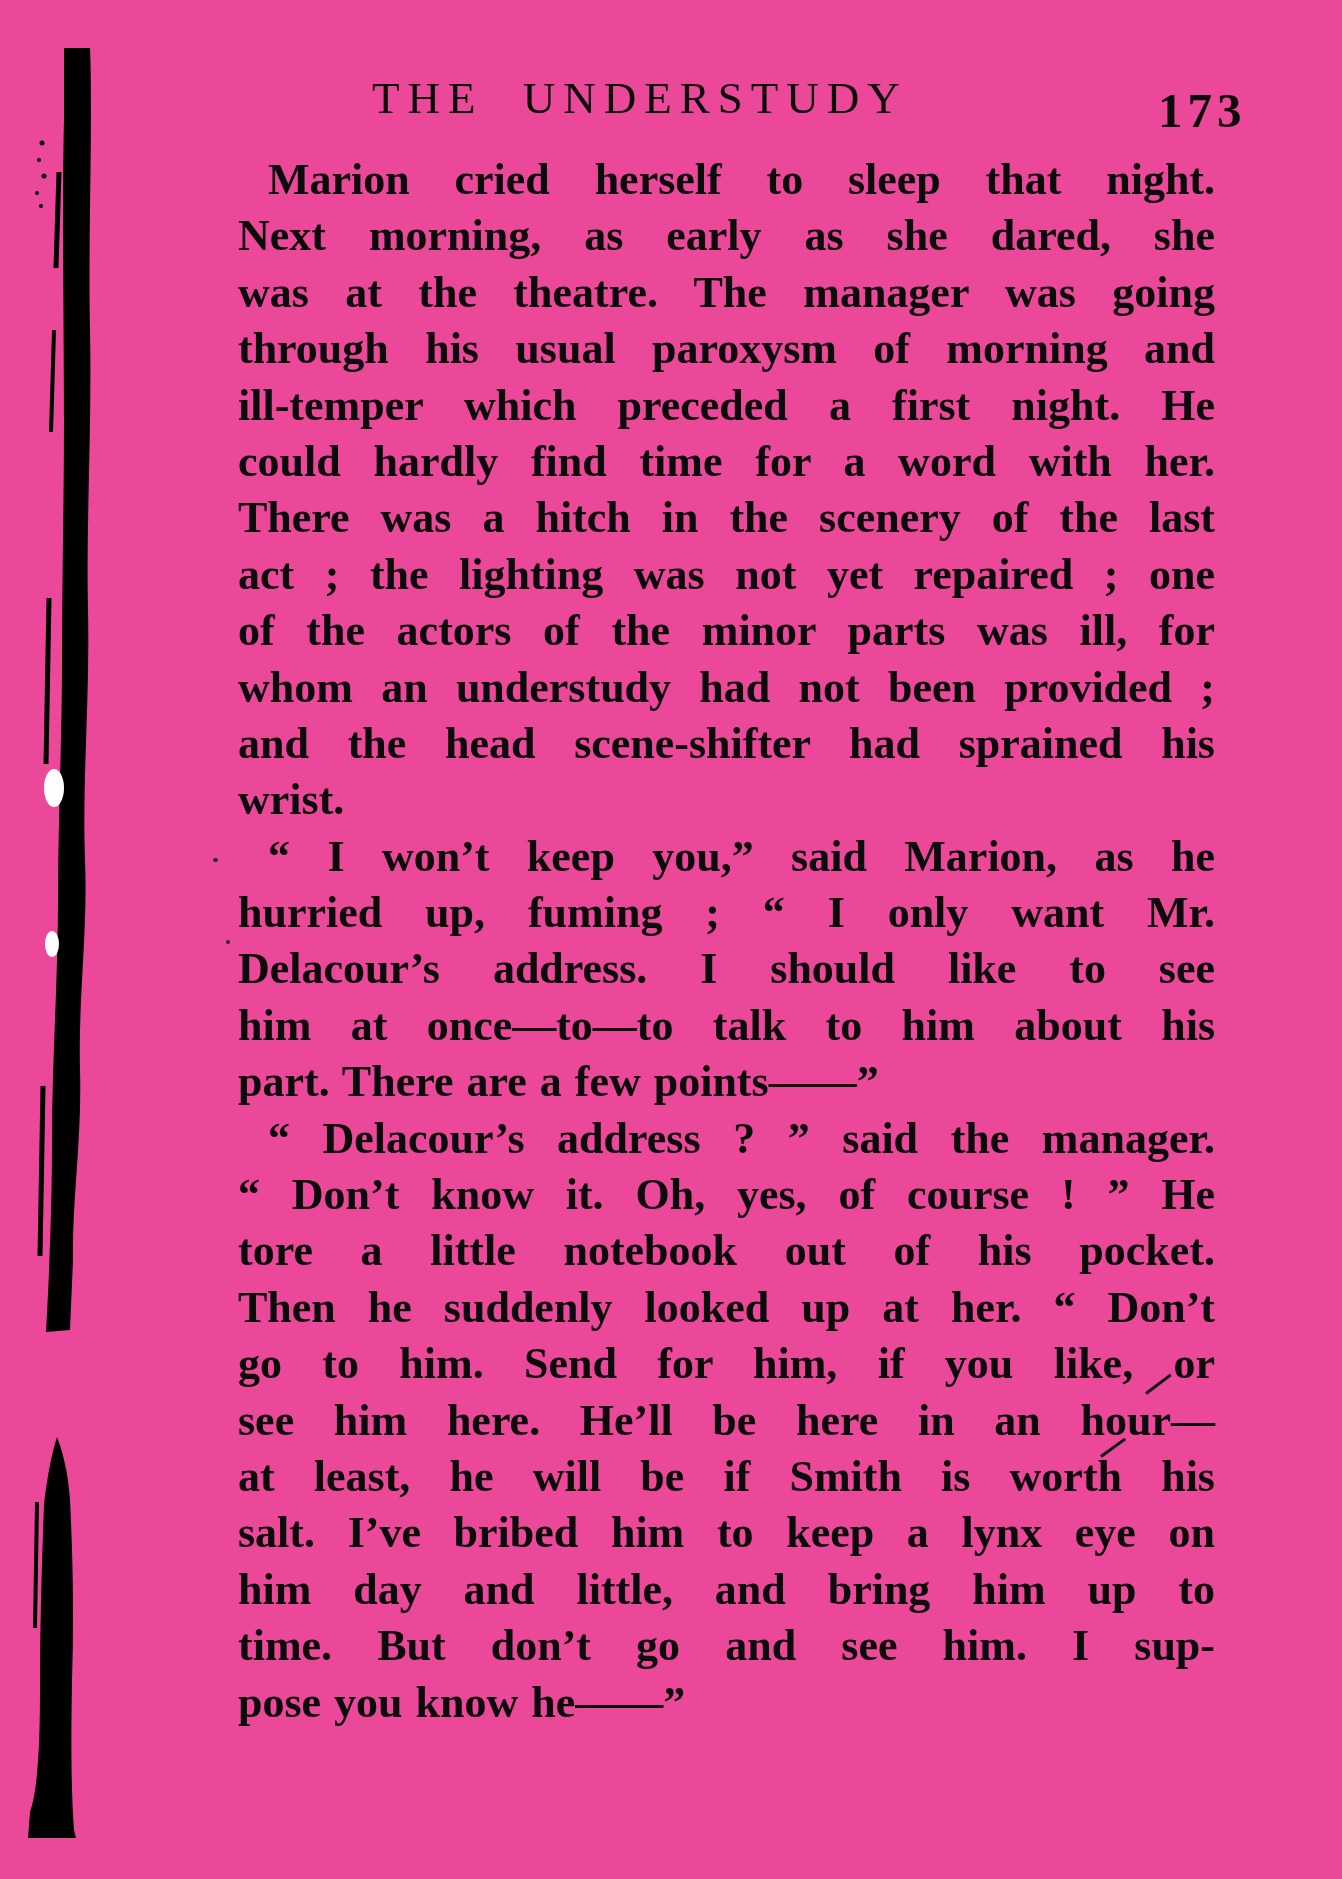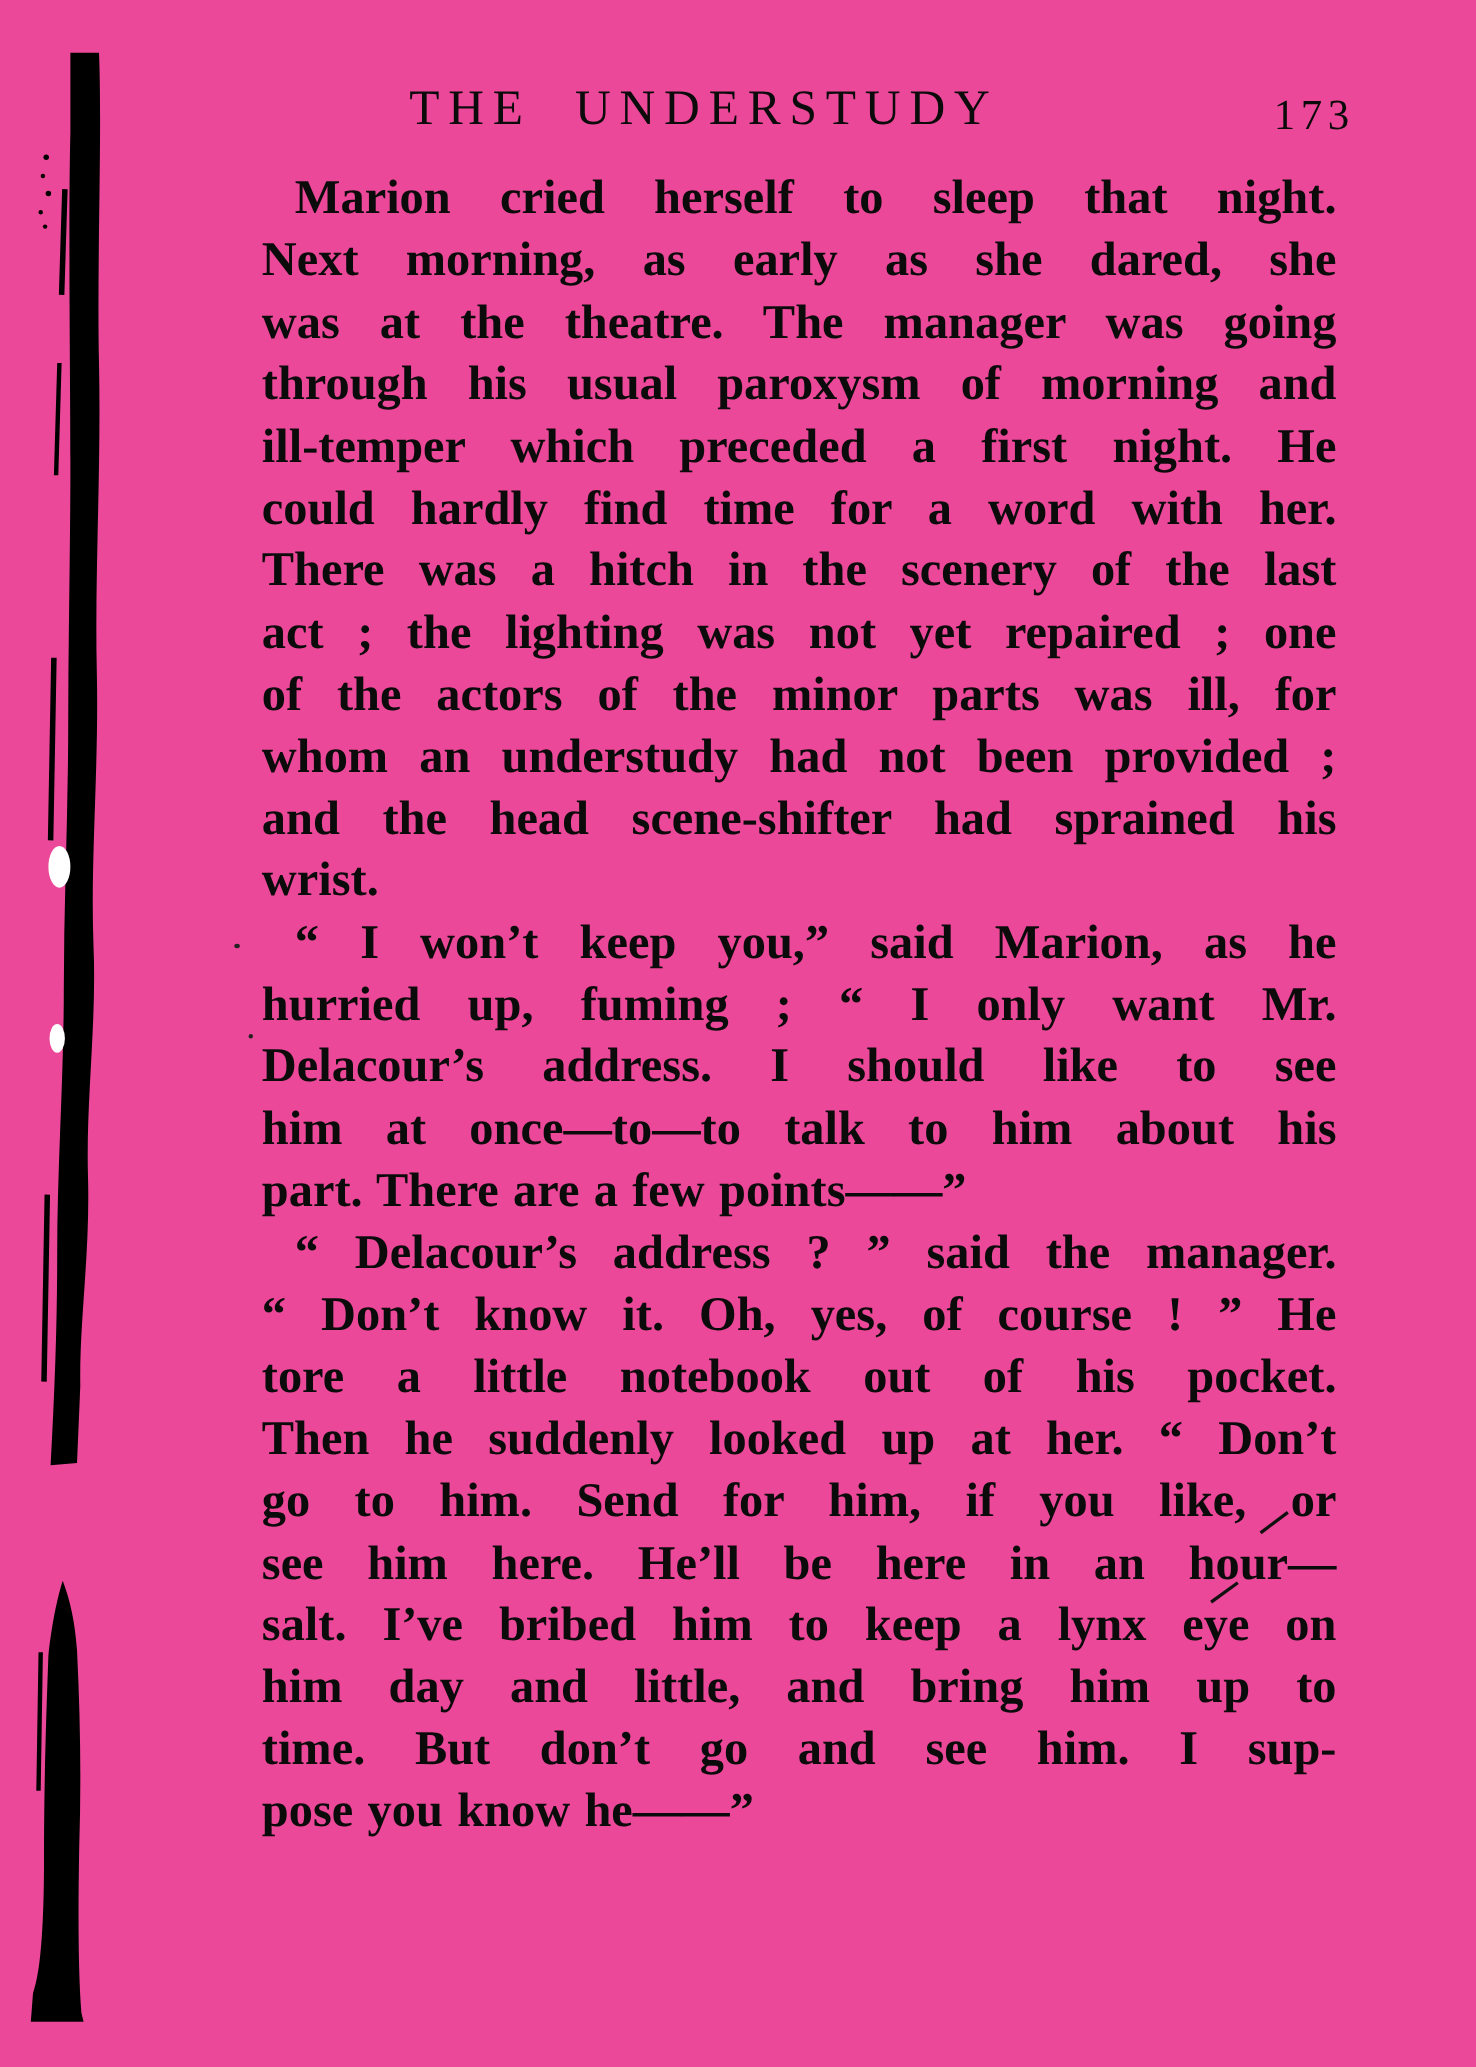--- a/index.html
+++ b/index.html
@@ -12,21 +12,21 @@
     color:#0b0b0b;
   }
   .running-head{position:absolute;top:0;left:0;width:100%;height:140px;}
   .head-title{
     position:absolute;left:372px;top:72px;
     font-size:45px;letter-spacing:8px;word-spacing:20px;
     white-space:nowrap;color:#0b0b0b;
   }
   .page-number{
     position:absolute;left:1158px;top:82px;
-    font-size:39px;letter-spacing:5px;color:#0b0b0b;
+    font-size:49px;letter-spacing:5px;color:#0b0b0b;font-weight:bold;
   }
   .body-text{
     position:absolute;left:238px;top:152px;width:977px;
   }
   .line{
     height:56.4px;line-height:56.4px;
     font-size:44px;
     white-space:normal;
     text-align:justify;
     -moz-text-align-last:justify;
@@ -122,20 +122,21 @@
       <div class="line">hurried up, fuming ; “ I only want Mr.</div>
       <div class="line">Delacour’s address.  I should like to see</div>
       <div class="line">him at once—to—to talk to him about his</div>
       <div class="line last">part.  There are a few points——”</div>
       <div class="line indent">“ Delacour’s address ? ” said the manager.</div>
       <div class="line">“ Don’t know it.  Oh, yes, of course ! ”  He</div>
       <div class="line">tore a little notebook out of his pocket.</div>
       <div class="line">Then he suddenly looked up at her.  “ Don’t</div>
       <div class="line">go to him.  Send for him, if you like, or</div>
       <div class="line">see him here.  He’ll be here in an hour—</div>
+      <div class="line">at least, he will be if Smith is worth his</div>
       <div class="line">salt.  I’ve bribed him to keep a lynx eye on</div>
       <div class="line">him day and little, and bring him up to</div>
       <div class="line">time.  But don’t go and see him.  I sup-</div>
       <div class="line last">pose you know he——”</div>
     </div>
 
   <div class="slash slash1"></div>
   <div class="slash slash2"></div>
   <div class="speck speck1"></div>
   <div class="speck speck2"></div>

